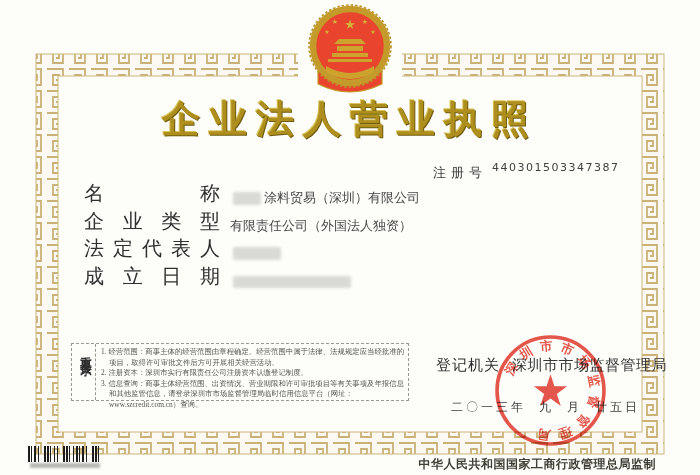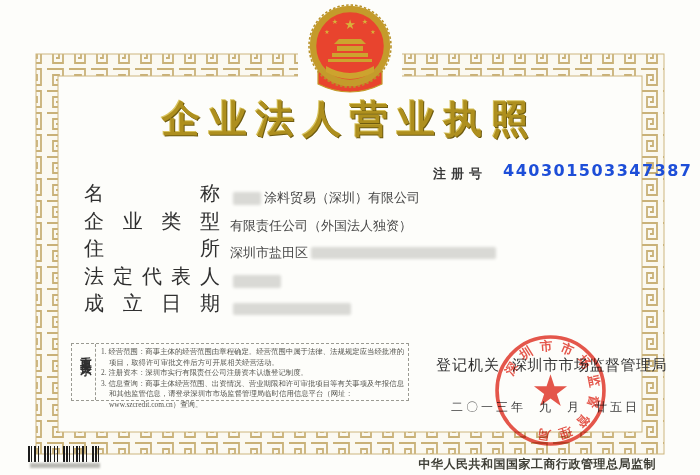--- a/index.html
+++ b/index.html
@@ -13,24 +13,24 @@
   .frame-svg{position:absolute;left:0;top:0;width:700px;height:475px;}
   .emblem{position:absolute;left:298px;top:2px;width:104px;height:94px;z-index:3;}
   .cert-title{
     position:absolute;left:0;right:0;top:94px;margin:0;
     text-align:center;font-size:38px;font-weight:bold;
     color:#ae8f1e;letter-spacing:9px;
     text-shadow:1px 1px 0 #6f5c10, -1px -1px 0 #d9c45e;
     z-index:2;white-space:nowrap;
   }
   .reg-row{
-    position:absolute;left:433px;top:164px;display:flex;align-items:flex-end;gap:16px;z-index:2;font-weight:bold;
+    position:absolute;left:433px;top:164px;display:flex;align-items:flex-start;gap:5px;z-index:2;
   }
   .reg-label{font-size:13px;letter-spacing:5px;color:#3a3a3a;}
-  .reg-number{font-family:"DejaVu Sans", sans-serif;font-size:16px;letter-spacing:1.5px;color:#1d4ed8;position:relative;top:-3px;}
+  .reg-number{font-family:"DejaVu Sans", sans-serif;font-size:11px;letter-spacing:1.5px;color:#404040;position:relative;top:-3px;}
   .fields{position:absolute;left:84px;top:186px;z-index:2;}
   .frow{display:flex;align-items:flex-end;height:21px;margin-bottom:6.5px;}
   .flabel{
     width:136px;font-size:20px;color:#303030;font-weight:500;
     text-align:justify;text-align-last:justify;flex:none;
   }
   .fvalue{font-size:13px;color:#474747;margin-left:10px;white-space:nowrap;}
   .redact{
     display:inline-block;background:#d9d9d5;filter:blur(1.6px);
     border-radius:2px;vertical-align:middle;margin:0 3px 2px 3px;
@@ -125,24 +125,20 @@
     <div class="frow">
       <span class="flabel">名称</span>
       <span class="fvalue"><span class="redact" style="width:28px;height:13px;"></span><span>涂料贸易（深圳）有限公司</span></span>
     </div>
 
     <div class="frow">
       <span class="flabel">企业类型</span>
       <span class="fvalue">有限责任公司（外国法人独资）</span>
     </div>
 
-    <div class="frow">
-      <span class="flabel">住所</span>
-      <span class="fvalue"><span>深圳市盐田区</span><span class="redact" style="width:185px;height:12px;"></span></span>
-    </div>
 
     <div class="frow">
       <span class="flabel">法定代表人</span>
       <span class="fvalue"><span class="redact" style="width:48px;height:13px;"></span></span>
     </div>
 
     <div class="frow">
       <span class="flabel">成立日期</span>
       <span class="fvalue"><span class="redact" style="width:118px;height:12px;"></span></span>
     </div>

